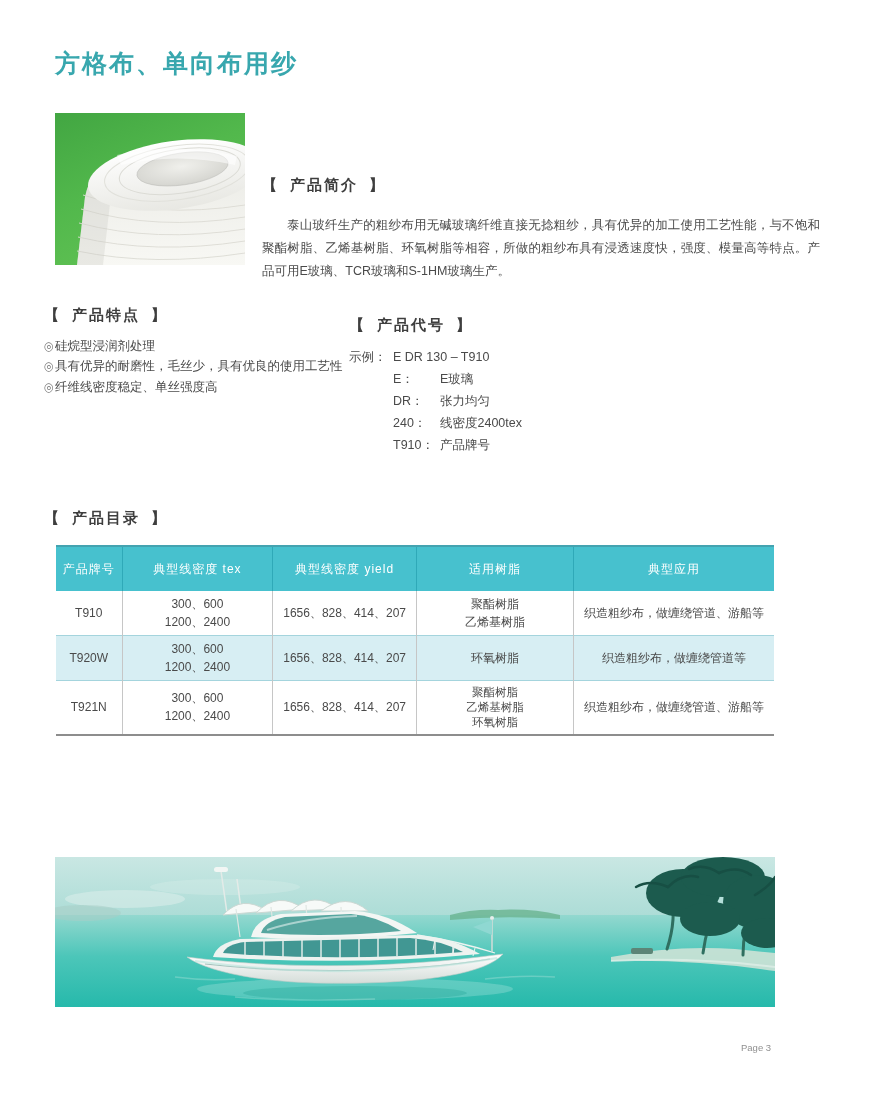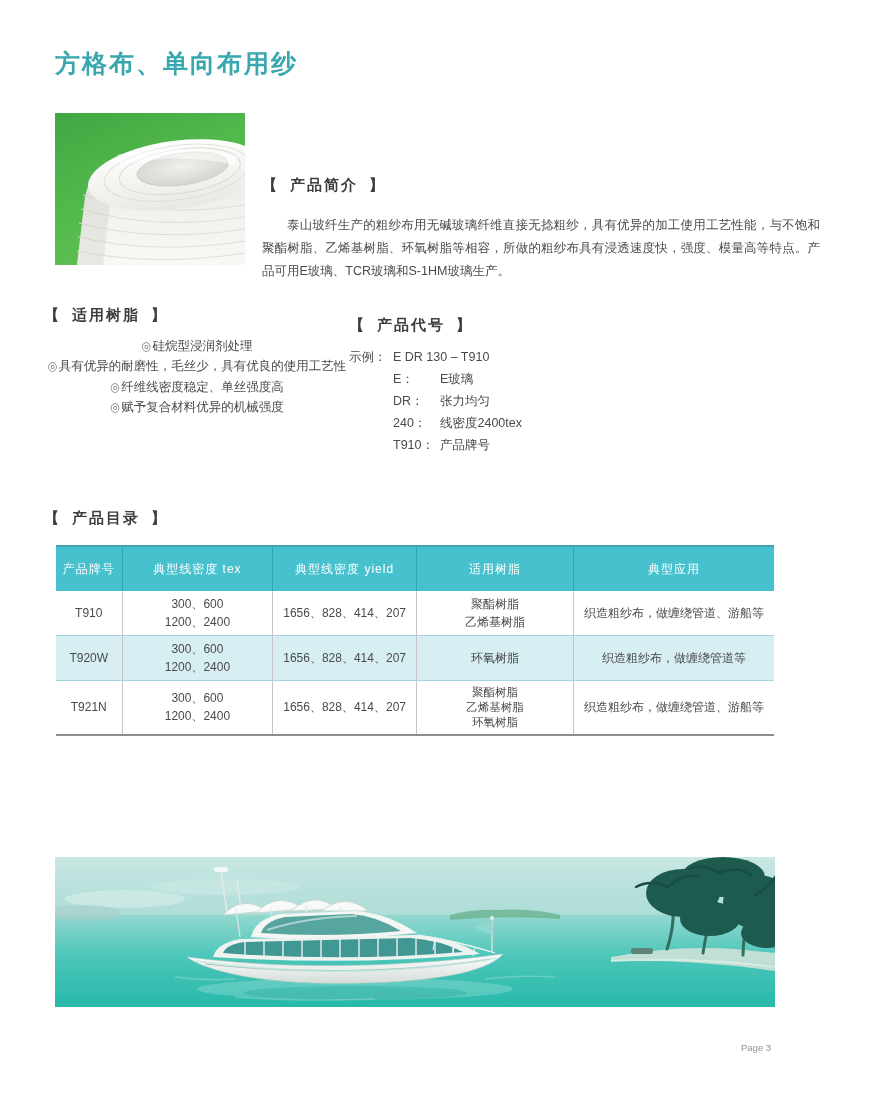--- a/index.html
+++ b/index.html
@@ -17,21 +17,21 @@
   }
   .photo svg, .banner svg { display:block; width:100%; height:100%; }
   .sec-h { font-size:15px; color:#3e3e3e; letter-spacing:2px;font-family:Liberation Mono, monospace; }
   .intro { position:absolute; left:262px; top:176px; width:558px; }
   .intro p {
     margin-top:19px; font-size:12.5px; line-height:1.82; text-align:justify;
     text-indent:2em; color:#4a4a4a;
   }
   .features { position:absolute; left:44px; top:306px; width:306px; }
   .features ul { list-style:none; margin-top:11px; }
-  .features li { font-size:12.5px; line-height:1.62; color:#4a4a4a; white-space:nowrap;text-align:center; }
+  .features li { font-size:12.5px; line-height:1.62; color:#4a4a4a; white-space:nowrap; }
   .features .blt { color:#767676; font-size:11.5px; margin-right:1px; }
   .codes { position:absolute; left:349px; top:316px; width:300px; }
   .codes .code-list { margin-top:11px; }
   .codes .line { display:flex; font-size:12.5px; line-height:1.76; color:#4a4a4a; }
   .codes .lbl { width:44px; flex:none; }
   .codes .ind { width:44px; flex:none; }
   .codes .key { width:47px; flex:none; }
   .catalog-h { position:absolute; left:44px; top:509px; }
   .table-wrap { position:absolute; left:56px; top:545px; width:718px; }
   table {
@@ -105,26 +105,25 @@
     <path d="M62,42 Q122,29 182,43 L180,52 Q122,39 66,52 Z" fill="#ffffff" opacity="0.55"></path>
   </svg>
 </div>
 
 <section class="intro">
   <h2 class="sec-h">【 产品简介 】</h2>
   <p>泰山玻纤生产的粗纱布用无碱玻璃纤维直接无捻粗纱，具有优异的加工使用工艺性能，与不饱和聚酯树脂、乙烯基树脂、环氧树脂等相容，所做的粗纱布具有浸透速度快，强度、模量高等特点。产品可用E玻璃、TCR玻璃和S-1HM玻璃生产。</p>
 </section>
 
 <section class="features">
-  <h2 class="sec-h">【 适用树脂 】</h2>
+  <h2 class="sec-h">【 产品特点 】</h2>
   <ul>
     <li><span class="blt">◎</span><span>硅烷型浸润剂处理</span></li>
     <li><span class="blt">◎</span><span>具有优异的耐磨性，毛丝少，具有优良的使用工艺性</span></li>
     <li><span class="blt">◎</span><span>纤维线密度稳定、单丝强度高</span></li>
-    <li><span class="blt">◎</span><span>赋予复合材料优异的机械强度</span></li>
   </ul>
 </section>
 
 <section class="codes">
   <h2 class="sec-h">【 产品代号 】</h2>
   <div class="code-list">
     <div class="line">
       <span class="lbl">示例：</span>
         <span>E DR 130 – T910</span>
     </div>

